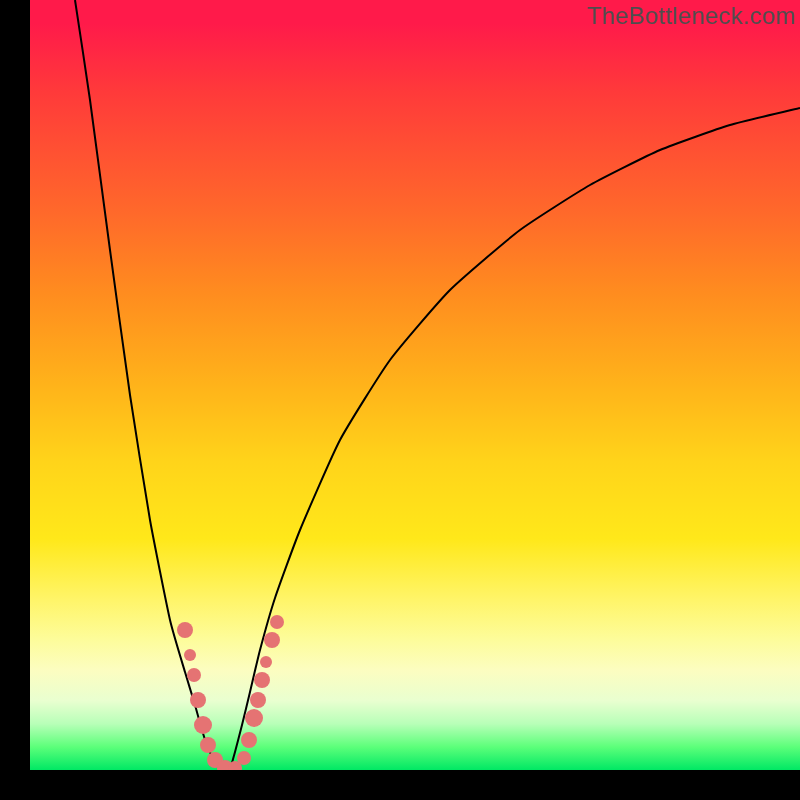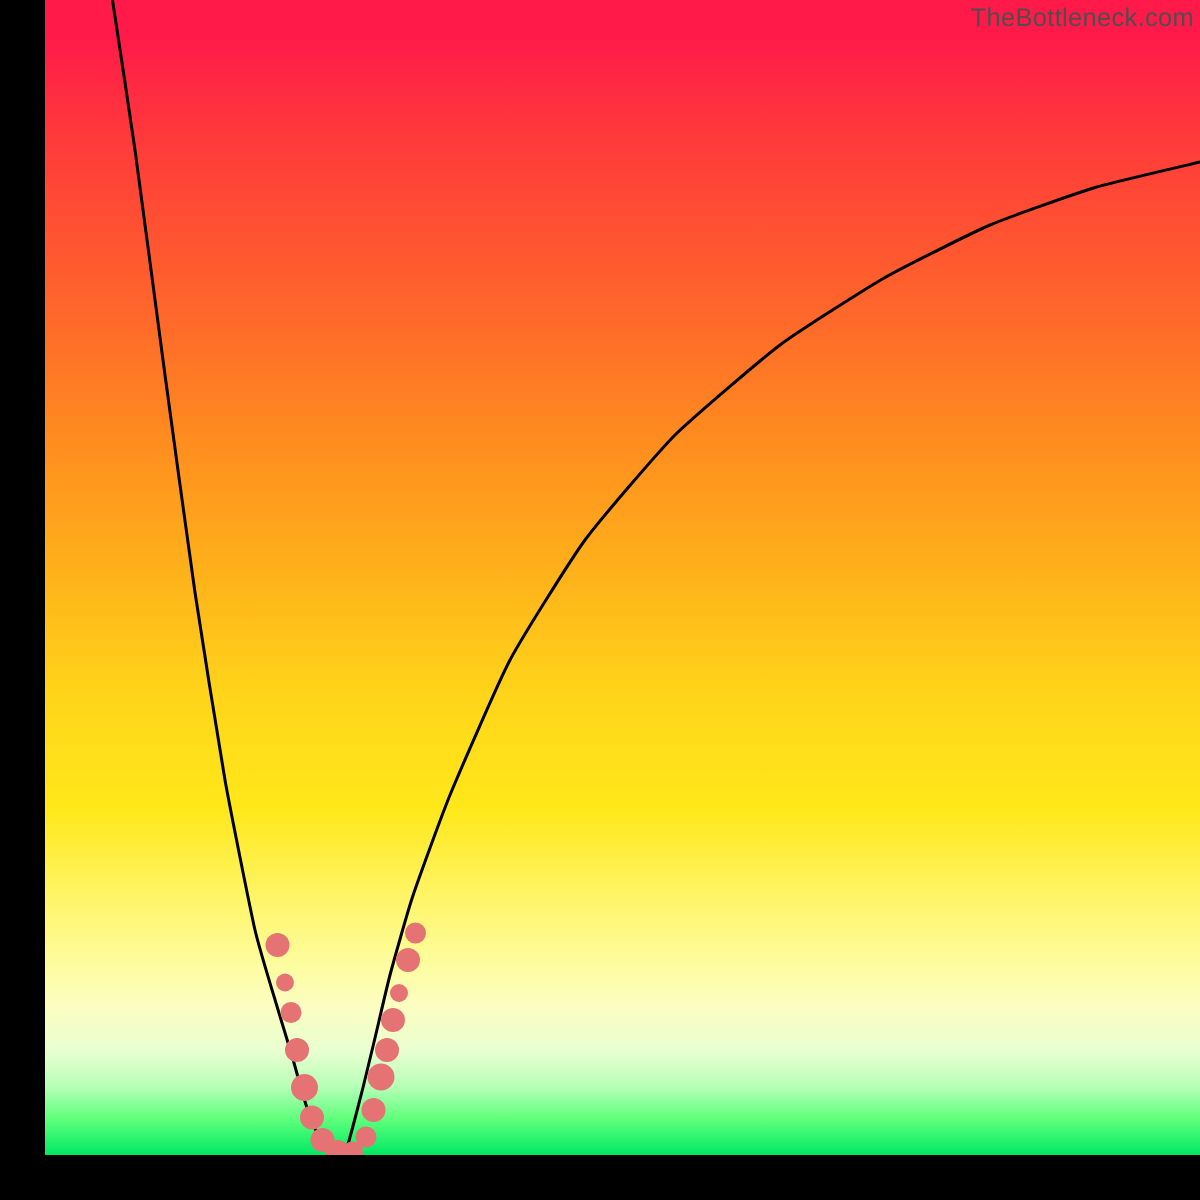--- a/index.html
+++ b/index.html
@@ -40,21 +40,21 @@
       #b8ffb8 94%,
       #5cff7a 97%,
       #00e864 100%
     );
   }
   .watermark {
     position: absolute;
     top: 2px;
     right: 4px;
     color: #4e4e4e;
-    font-size: 17px;
+    font-size: 24px;
     font-weight: 400;
     letter-spacing: 0.2px;
     user-select: none;
   }
   svg.curves {
     position: absolute;
     left: 0;
     top: 0;
     width: 770px;
     height: 770px;

